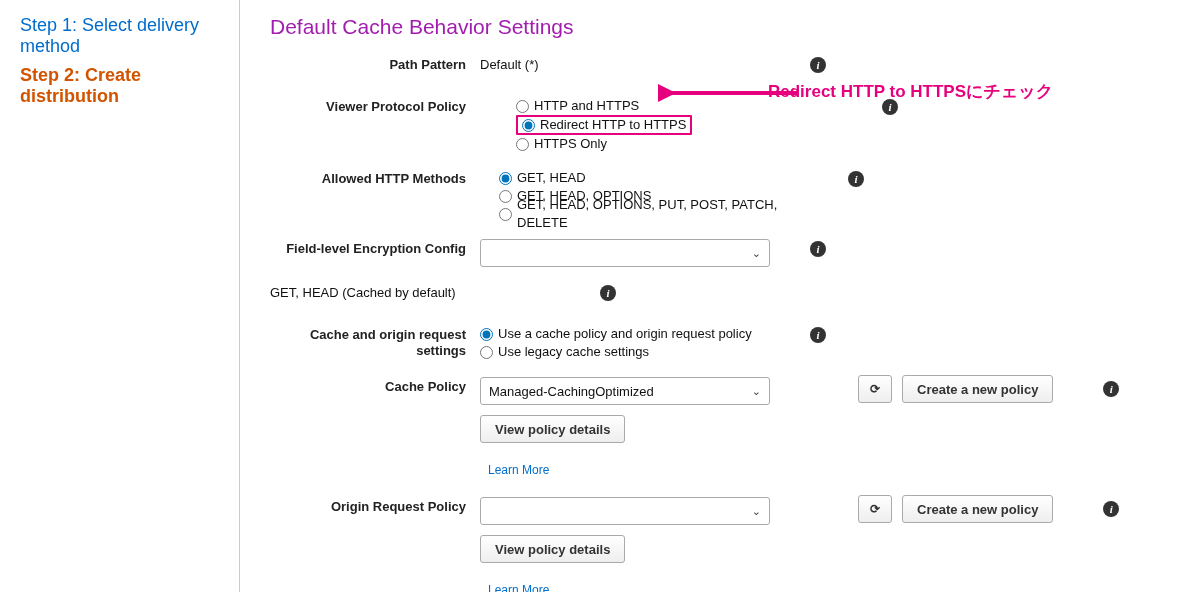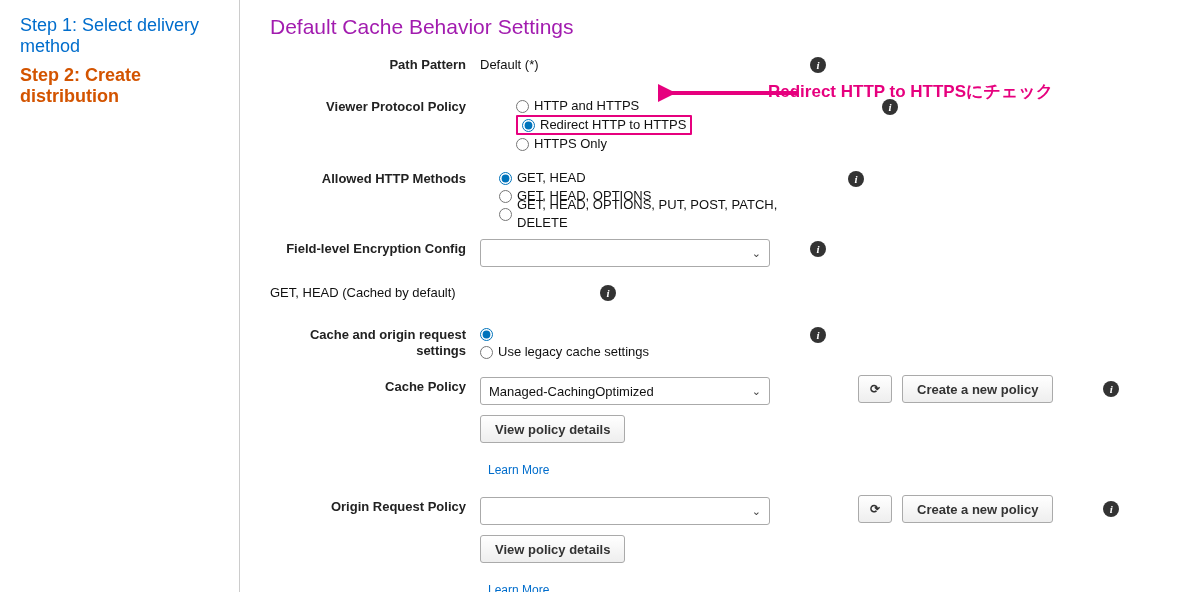--- a/index.html
+++ b/index.html
@@ -251,20 +251,21 @@
       <div class="info-col"><span class="info-icon">i</span></div>
     </div>
 
     <div class="form-row" style="margin-top:14px;">
       <div class="label-col">
         <span>Cache and origin request</span><span class="sublabel-second">settings</span>
       </div>
       <div class="control-col">
         <label class="radio-line">
           <input type="radio" name="cors" checked="" style="">
+            <span>Use a cache policy and origin request policy</span>
         </label>
         <label class="radio-line">
           <input type="radio" name="cors" style="">
             <span>Use legacy cache settings</span>
         </label>
       </div>
       <div class="info-col"><span class="info-icon">i</span></div>
     </div>
 
     <div class="form-row" style="margin-top:14px;">

